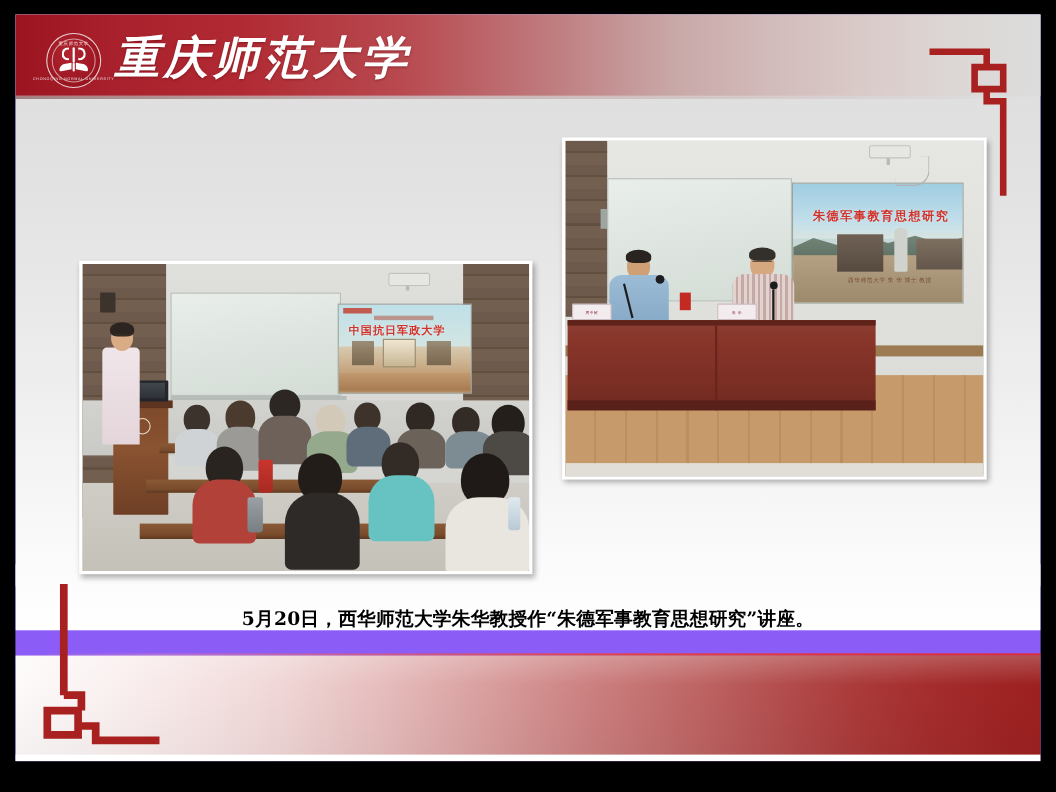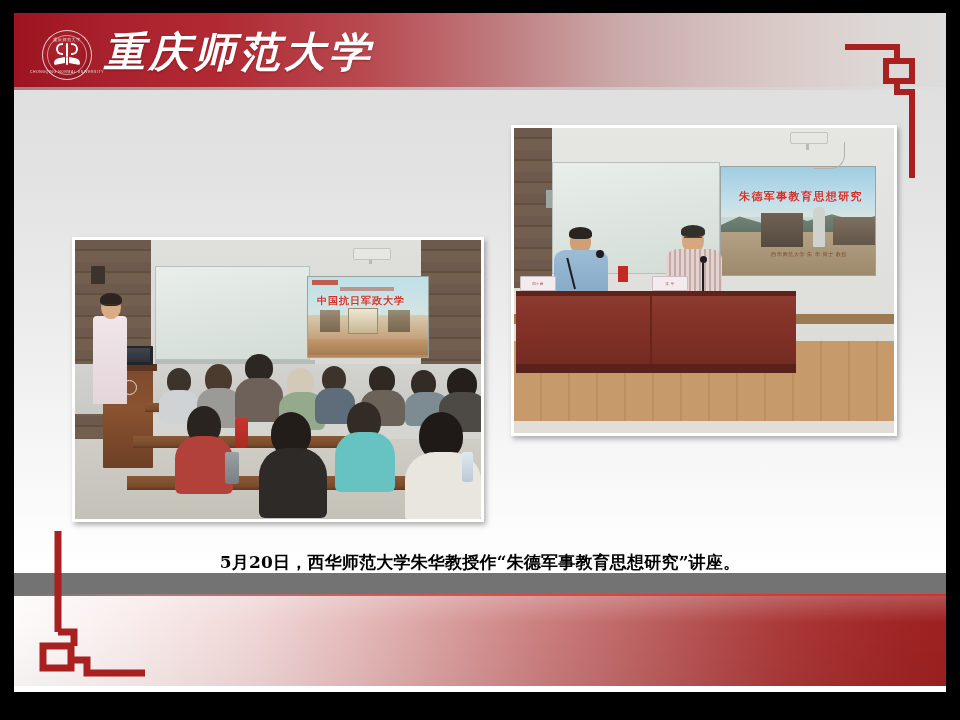--- a/index.html
+++ b/index.html
@@ -19,21 +19,21 @@
     background: #000000;
   }
 
   
   .slide-canvas {
     position: absolute;
     left: 14px;
     top: 13px;
     width: 932px;
     height: 679px;
-    background: #737373;
+    background: #8b5cf6;
     overflow: hidden;
   }
 
   
   .bg-upper {
     position: absolute;
     left: 0;
     top: 0;
     width: 100%;
     height: 520px;

